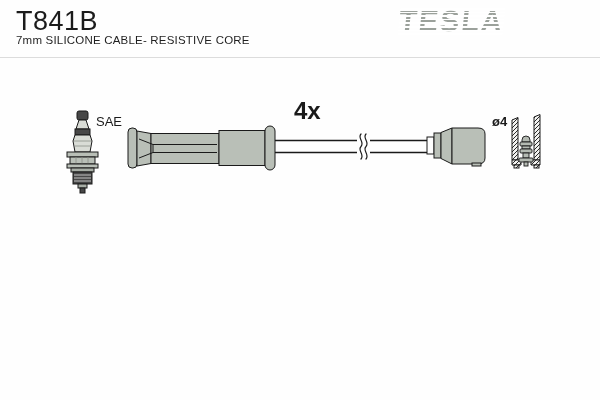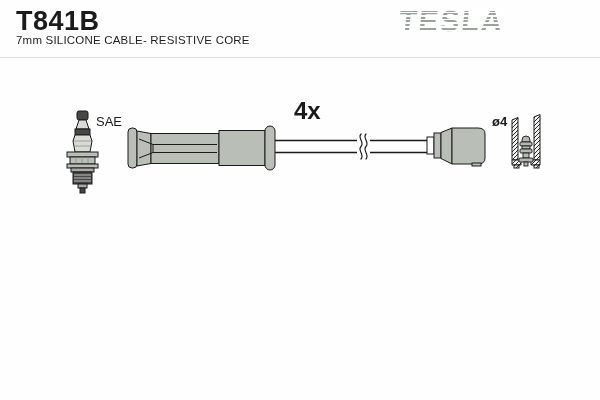--- a/index.html
+++ b/index.html
@@ -2,21 +2,21 @@
 <html><head>
 <meta charset="utf-8">
 <style>
   html,body { margin:0; padding:0; background:#ffffff; }
   .screen {
     position:relative; width:600px; height:400px; background:#fefefe;
     font-family:"Liberation Sans", sans-serif; color:#111; overflow:hidden;
   }
   .part-number {
     position:absolute; left:16px; top:6px;
-    font-size:27px; font-weight:bold; letter-spacing:.5px; color:#1b1b1b;
+    font-size:27px; font-weight:normal; letter-spacing:.5px; color:#1b1b1b;
   }
   .description {
     position:absolute; left:16px; top:34px;
     font-size:11.5px; letter-spacing:.2px; color:#1f1f1f;
   }
   .logo {
     position:absolute; left:399px; top:7px;
     font-size:29px; font-weight:bold; line-height:1; letter-spacing:2px;
     color:#9ba19b; transform:skewX(-6deg);
   }

